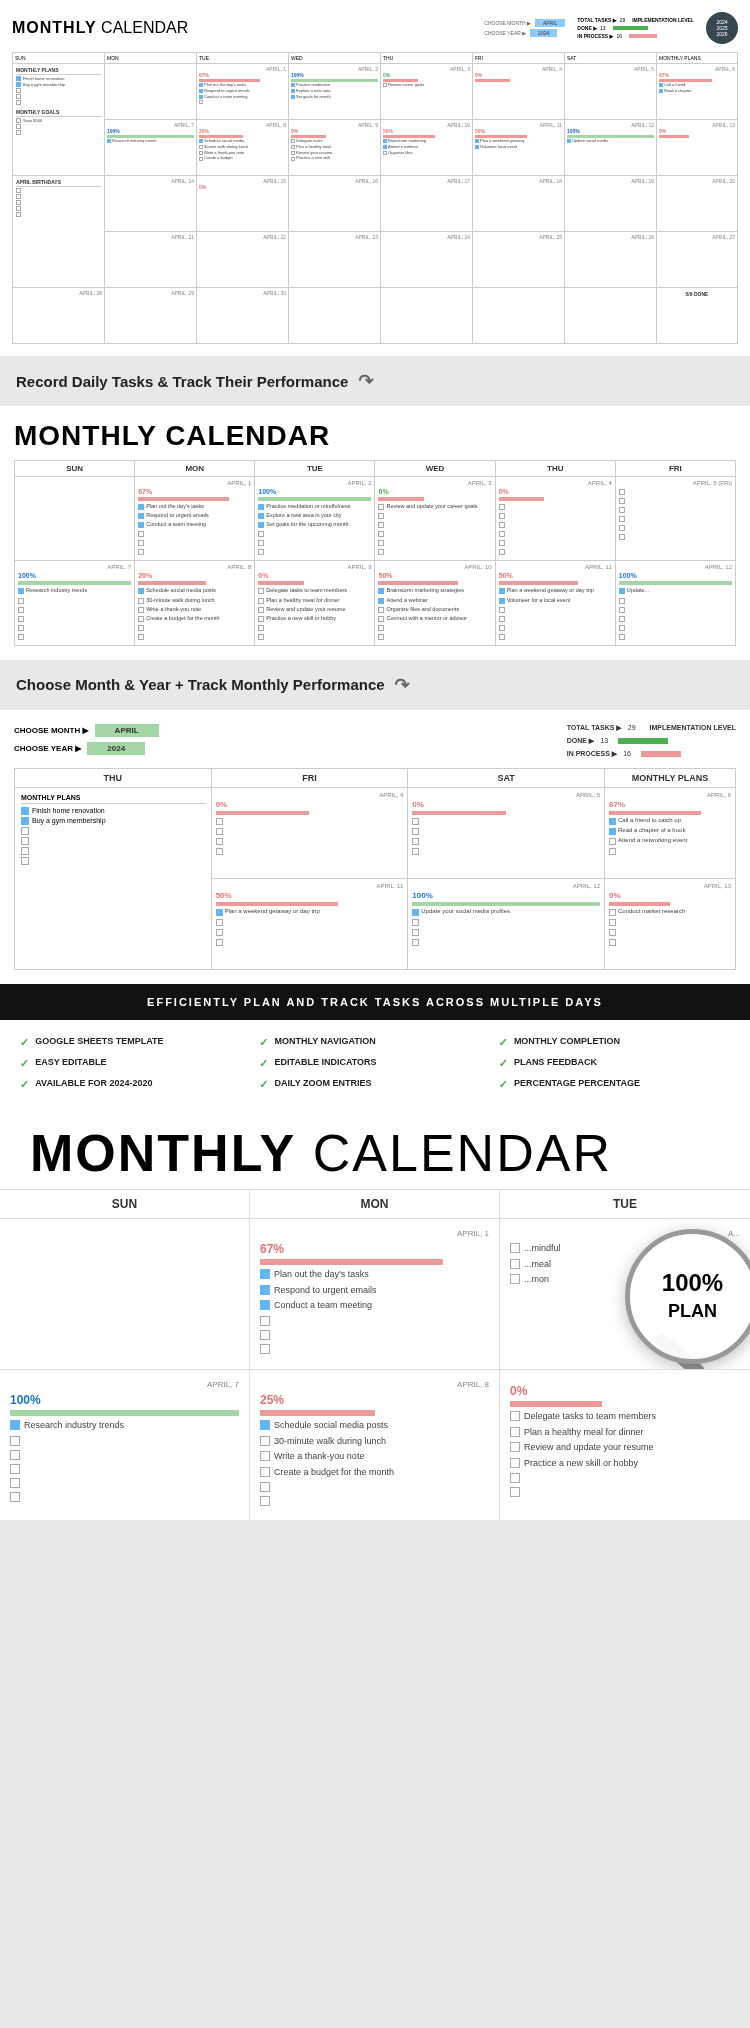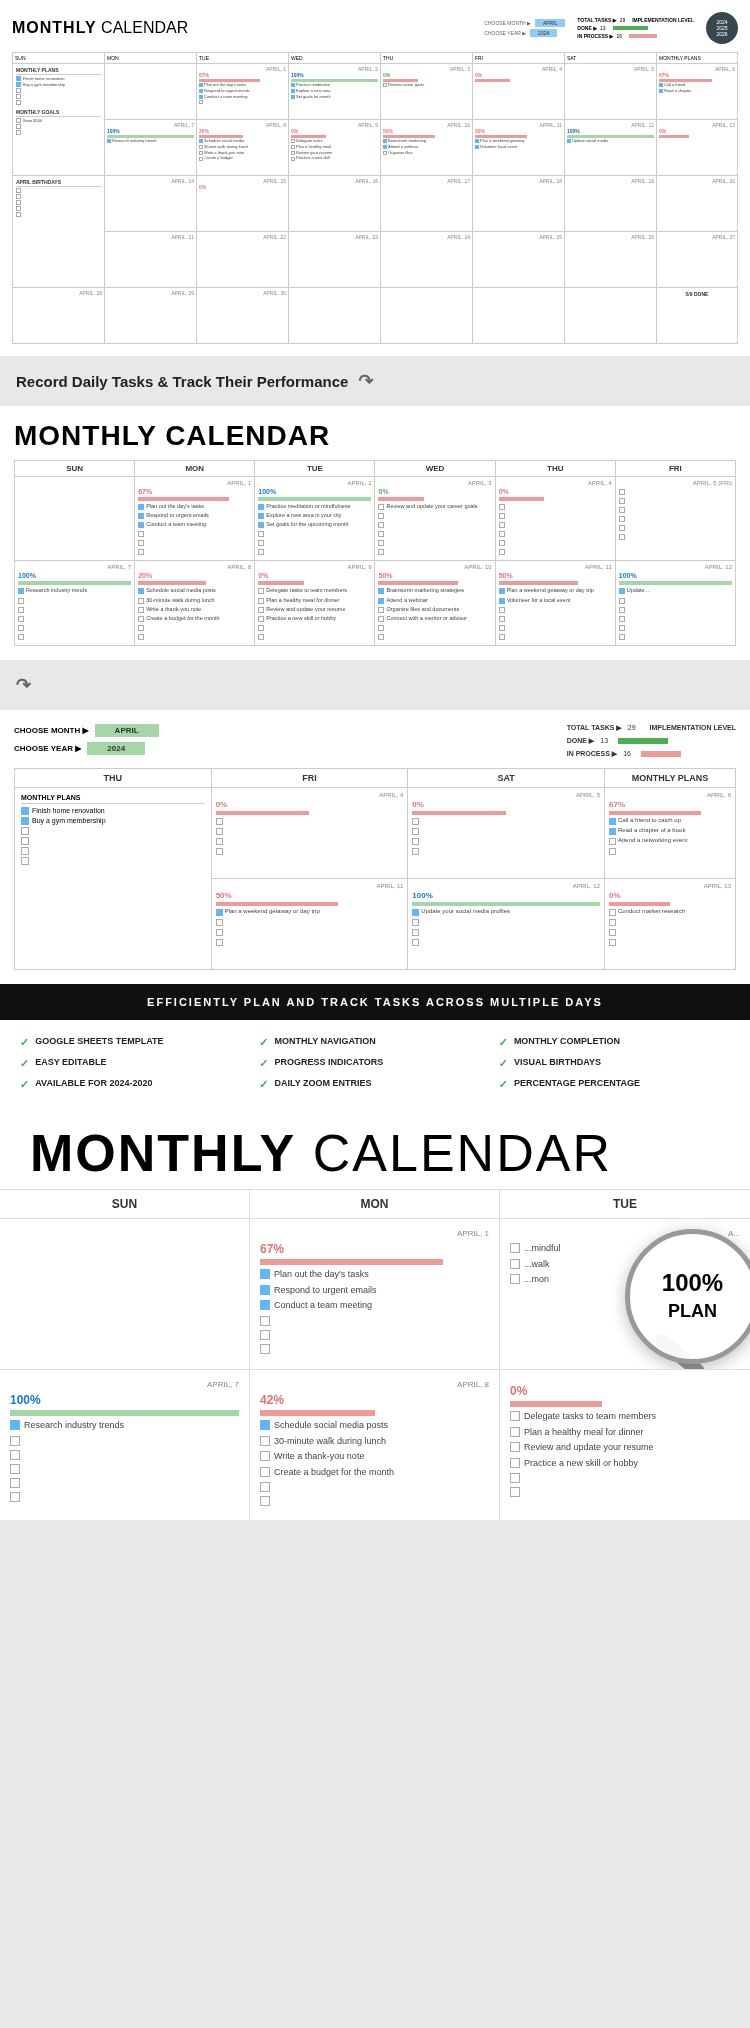--- a/index.html
+++ b/index.html
@@ -953,20 +953,21 @@
           <div class="cell-chk"></div>
         </div>
       <div class="cell-task">
           <div class="cell-chk"></div>
         </div>
     </div>
   </div>
 </div>
 
 <div class="divider-text">
+  <span>Choose Month &amp; Year + Track Monthly Performance</span>
   <span class="arrow-curve">↷</span>
 </div>
 
 <div class="section-controls">
   <div class="controls-top">
     <div class="ctrl-left">
       <div class="ctrl-field">
         <span>CHOOSE MONTH ▶</span>
         <span class="ctrl-box">APRIL</span>
       </div>
@@ -1153,25 +1154,25 @@
   <div class="feature-item">
     <span class="checkmark">✓</span>
     <span>MONTHLY COMPLETION</span>
   </div>
   <div class="feature-item">
     <span class="checkmark">✓</span>
     <span>EASY EDITABLE</span>
   </div>
   <div class="feature-item">
     <span class="checkmark">✓</span>
-    <span>PROGRESS INDICATORS</span>
+    <span>EDITABLE INDICATORS</span>
   </div>
   <div class="feature-item">
     <span class="checkmark">✓</span>
-    <span>VISUAL BIRTHDAYS</span>
+    <span>PLANS FEEDBACK</span>
   </div>
   <div class="feature-item">
     <span class="checkmark">✓</span>
     <span>AVAILABLE FOR 2024-2020</span>
   </div>
   <div class="feature-item">
     <span class="checkmark">✓</span>
     <span>DAILY ZOOM ENTRIES</span>
   </div>
   <div class="feature-item">
@@ -1225,21 +1226,21 @@
     </div>
 
     <div style="padding:10px;min-height:150px;overflow:hidden;position:relative;">
       <div style="font-size:8px;color:#888;text-align:right;margin-bottom:4px;">A...</div>
       <div class="large-task">
           <div class="large-chk"></div>
           <span class="large-task-text">...mindful</span>
         </div>
       <div class="large-task">
           <div class="large-chk"></div>
-          <span class="large-task-text">...walk</span>
+          <span class="large-task-text">...meal</span>
         </div>
       <div class="large-task">
           <div class="large-chk"></div>
           <span class="large-task-text">...mon</span>
         </div>
 
       <div style="position:absolute;right:-10px;top:10px;width:135px;height:135px;border-radius:50%;background:rgba(255,255,255,0.92);border:5px solid #999;display:flex;align-items:center;justify-content:center;box-shadow:0 4px 16px rgba(0,0,0,0.25);z-index:5;">
         <div style="text-align:center;font-size:24px;font-weight:900;line-height:1.1;">100%<br><span style="font-size:18px;">PLAN</span></div>
       </div>
 
@@ -1269,21 +1270,21 @@
       <div class="large-task">
           <div class="large-chk"></div>
         </div>
       <div class="large-task">
           <div class="large-chk"></div>
         </div>
     </div>
 
     <div style="border-right:1px solid #ddd;padding:10px;min-height:150px;">
       <div style="font-size:8px;color:#888;text-align:right;margin-bottom:4px;">APRIL, 8</div>
-      <div style="font-size:12px;font-weight:bold;color:#e57373;">42%</div>
+      <div style="font-size:12px;font-weight:bold;color:#e57373;">25%</div>
       <div style="height:6px;background:#ef9a9a;width:50%;margin:3px 0;"></div>
       <div class="large-task">
           <div class="large-chk checked"></div>
           <span class="large-task-text">Schedule social media posts</span>
         </div>
       <div class="large-task">
           <div class="large-chk"></div>
           <span class="large-task-text">30-minute walk during lunch</span>
         </div>
       <div class="large-task">

